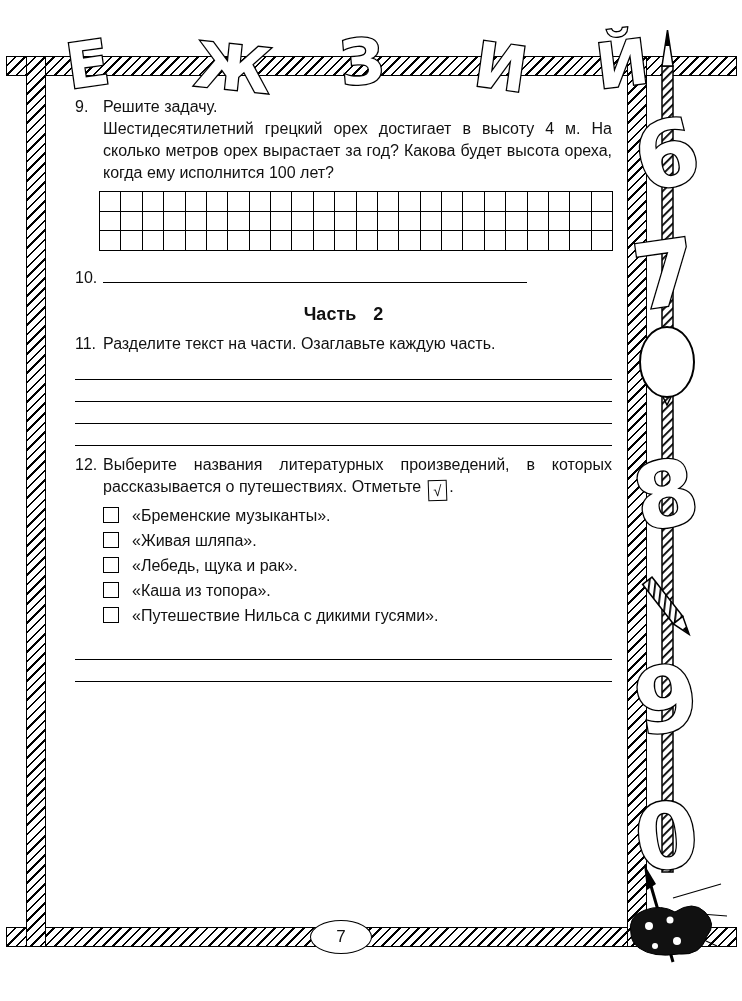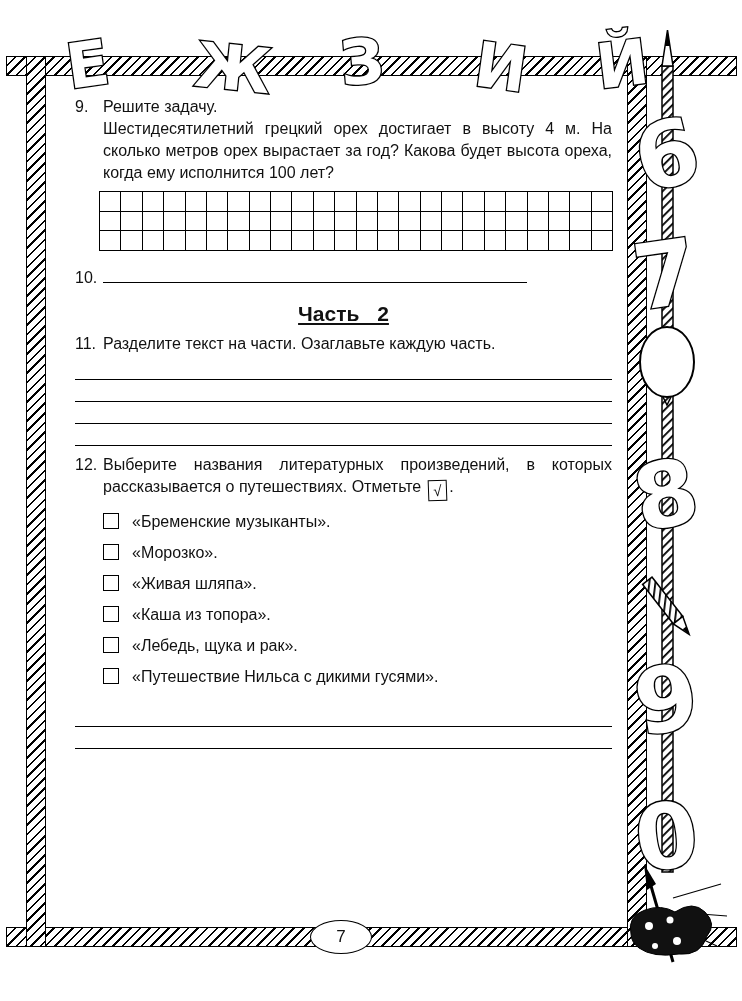--- a/index.html
+++ b/index.html
@@ -41,33 +41,33 @@
   .para { margin:0; }
 
   .grid-wrap { margin:7px 0 0 -4px; width:514px; }
   .agrid { display:grid; border-top:1.3px solid #000; border-left:1.3px solid #000; }
   .acell { border-right:1.3px solid #000; border-bottom:1.3px solid #000; height:18.7px; }
 
   .q10 { margin-top:16px; }
   .blank { display:inline-block; border-bottom:1.4px solid #000; height:0.85em; vertical-align:baseline; }
   .b1 { width:312px; } .b2 { width:424px; } .b3 { width:256px; } .b4 { width:250px; }
 
-  .part-heading { text-align:center; font-weight:bold; font-size:21px;
-                  margin:13px 0 7px; word-spacing:12px; line-height:24px;text-decoration:underline; }
+  .part-heading { text-align:center; font-weight:bold; font-size:18px;
+                  margin:13px 0 7px; word-spacing:12px; line-height:24px; }
 
   .q11 { margin-top:4px; }
   .rules { margin-top:3px; }
   .rule { height:21px; border-bottom:1.4px solid #000; }
 
   .q12 { margin-top:8px; }
   .mark-box { display:inline-block; width:17px; height:19px; border:1.6px solid #000;
               text-align:center; line-height:19px; font-size:15px; vertical-align:-4px;
               margin:0 2px 0 7px; transform:rotate(-2deg); }
   .opts { margin-top:4px; }
-  .opt { display:flex; align-items:flex-start; margin:10px 0; height:21px; }
+  .opt { display:flex; align-items:flex-start; margin:4px 0; height:21px; }
   .cbox { flex:0 0 auto; width:16px; height:16px; border:1.5px solid #000; margin:2px 13px 0 0; box-sizing:border-box; }
 
   .q13 { margin-top:8px; }
 
   .page-number {
     position:absolute; left:310px; top:920px; width:60px; height:32px; z-index:4;
     background:#fff; border:1.7px solid #000; border-radius:50%;
     display:flex; align-items:center; justify-content:center; font-size:17px;
   }
 </style>
@@ -246,33 +246,29 @@
         <span class="qnum">12.</span>
         <div class="qbody">
           <p class="para"><span>Выберите названия литературных произведений, в которых рассказывается о путешествиях. Отметьте</span><span class="mark-box"><span>√</span></span><span>.</span></p>
           <div class="opts">
             <div class="opt">
               <span class="cbox"></span>
               <span>«Бременские музыканты».</span>
             </div>
             <div class="opt">
               <span class="cbox"></span>
-              <span>«Морозко».</span>
-            </div>
-            <div class="opt">
-              <span class="cbox"></span>
               <span>«Живая шляпа».</span>
             </div>
             <div class="opt">
               <span class="cbox"></span>
+              <span>«Лебедь, щука и рак».</span>
+            </div>
+            <div class="opt">
+              <span class="cbox"></span>
               <span>«Каша из топора».</span>
-            </div>
-            <div class="opt">
-              <span class="cbox"></span>
-              <span>«Лебедь, щука и рак».</span>
             </div>
             <div class="opt">
               <span class="cbox"></span>
               <span>«Путешествие Нильса с дикими гусями».</span>
             </div>
           </div>
         </div>
       </div>
     </div>
 

